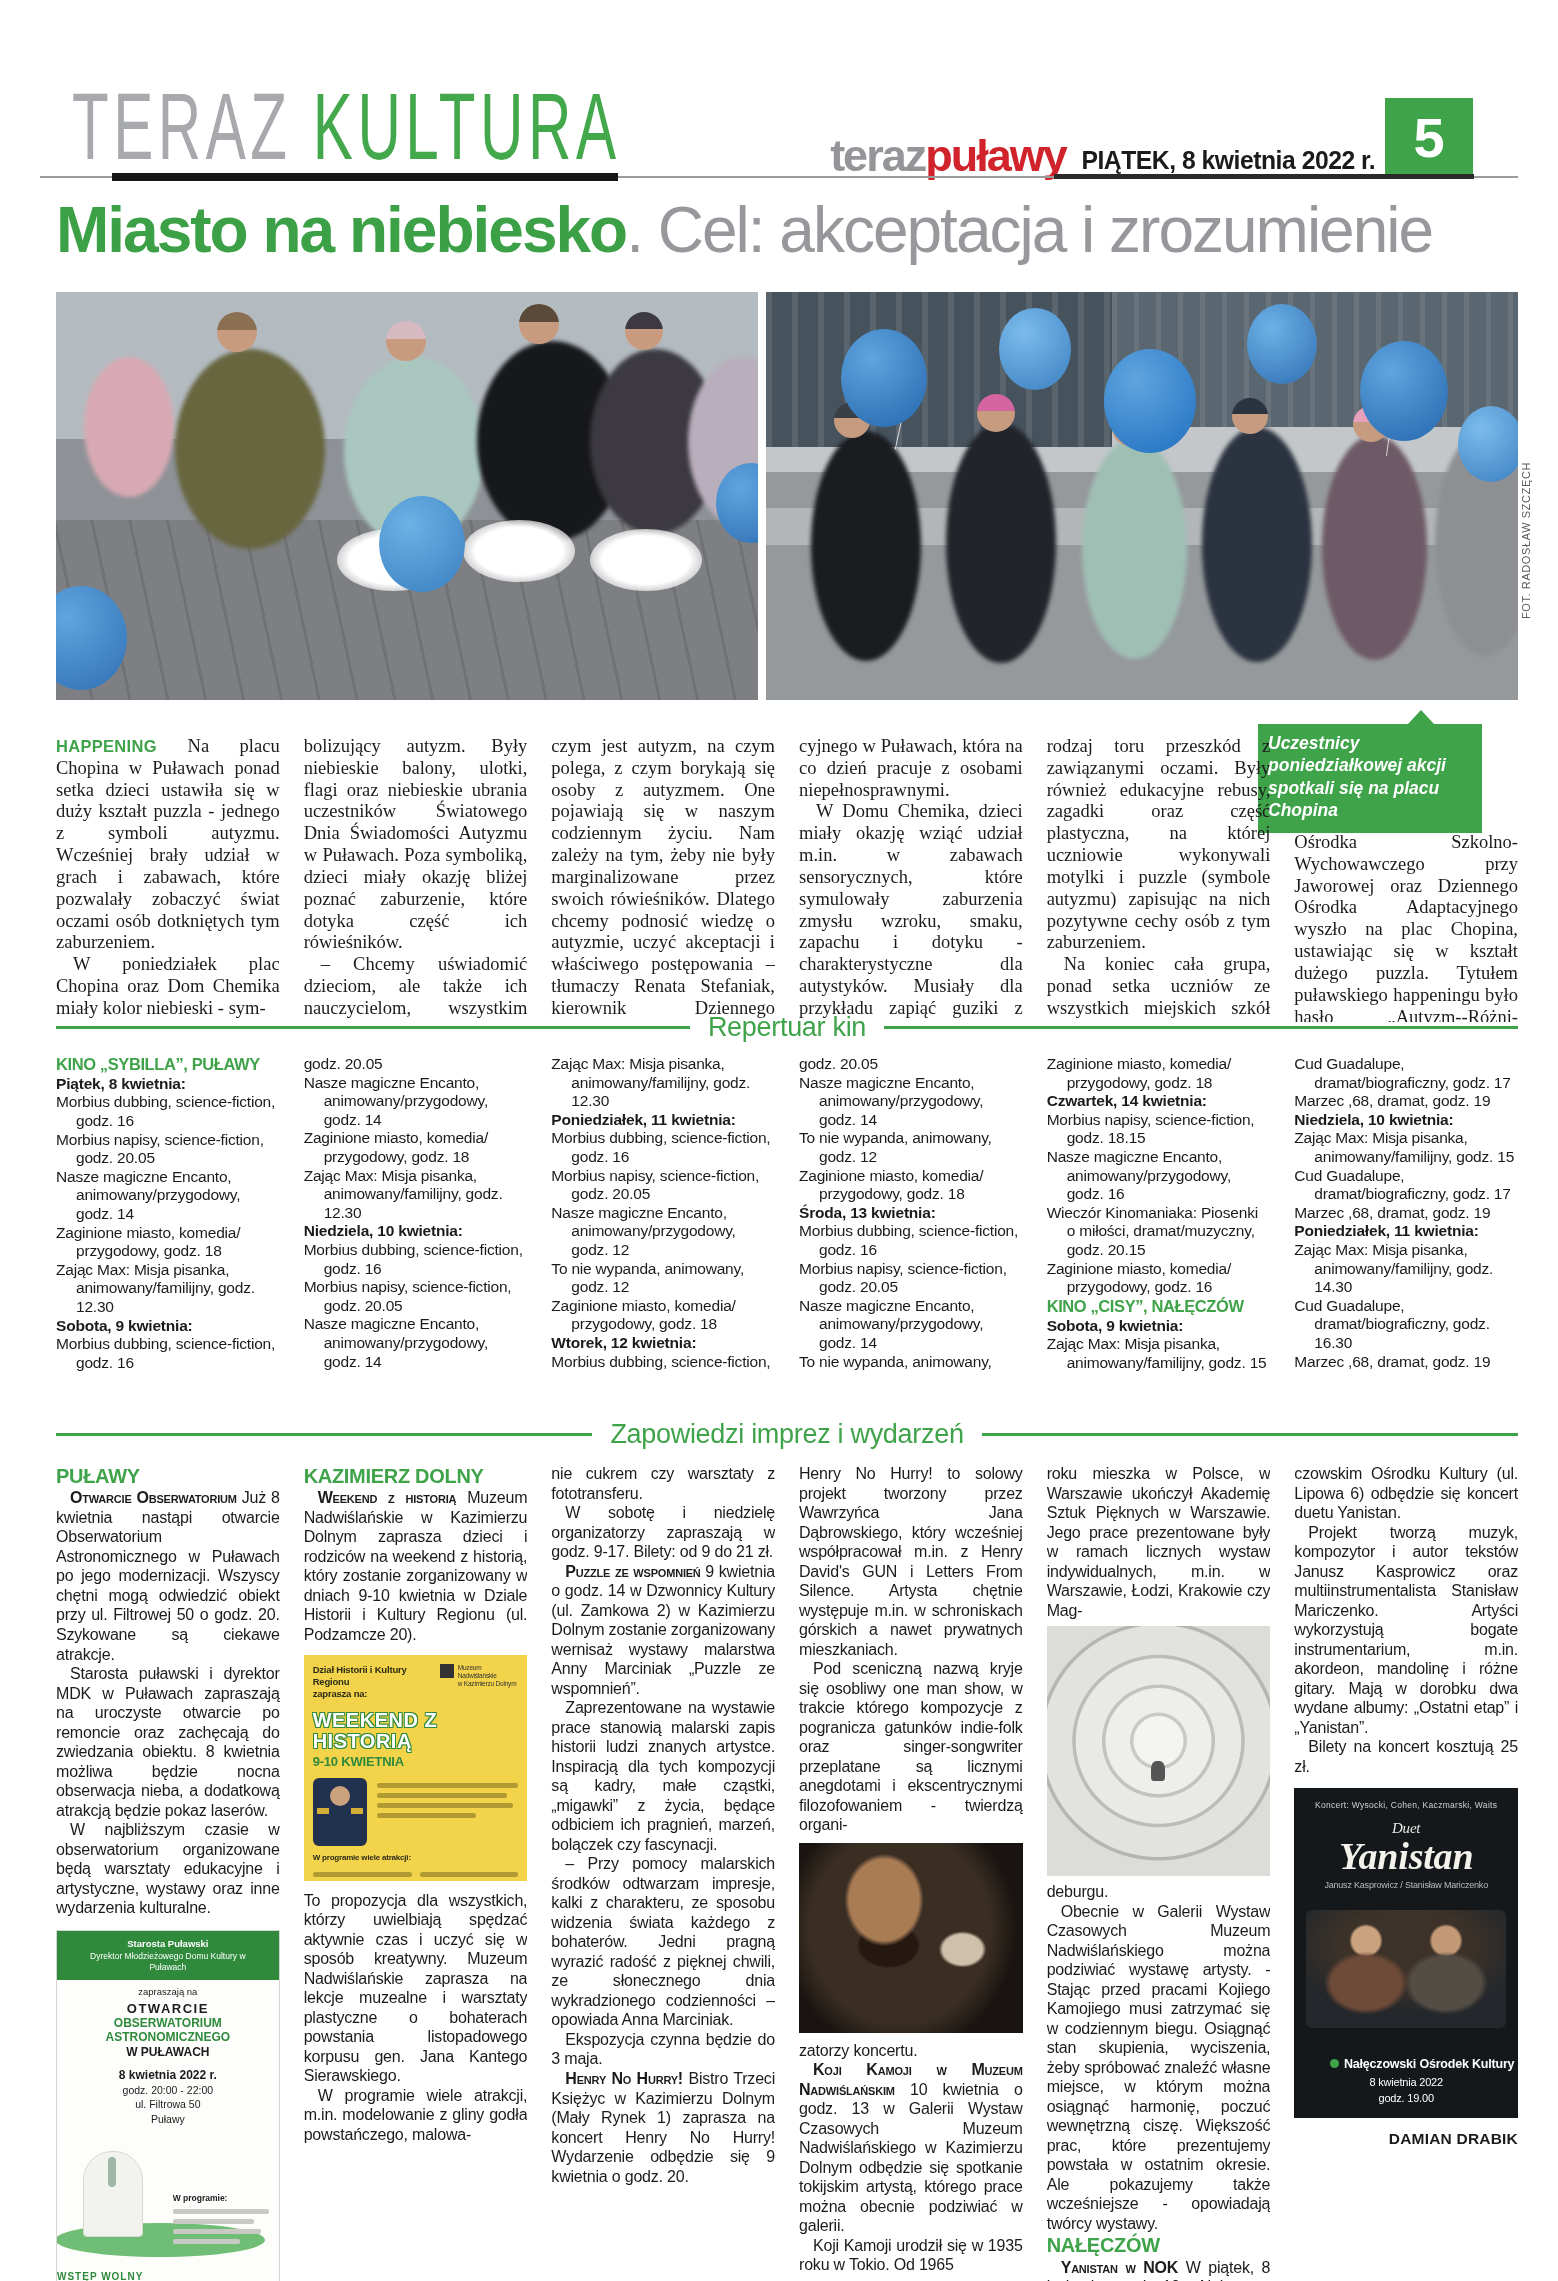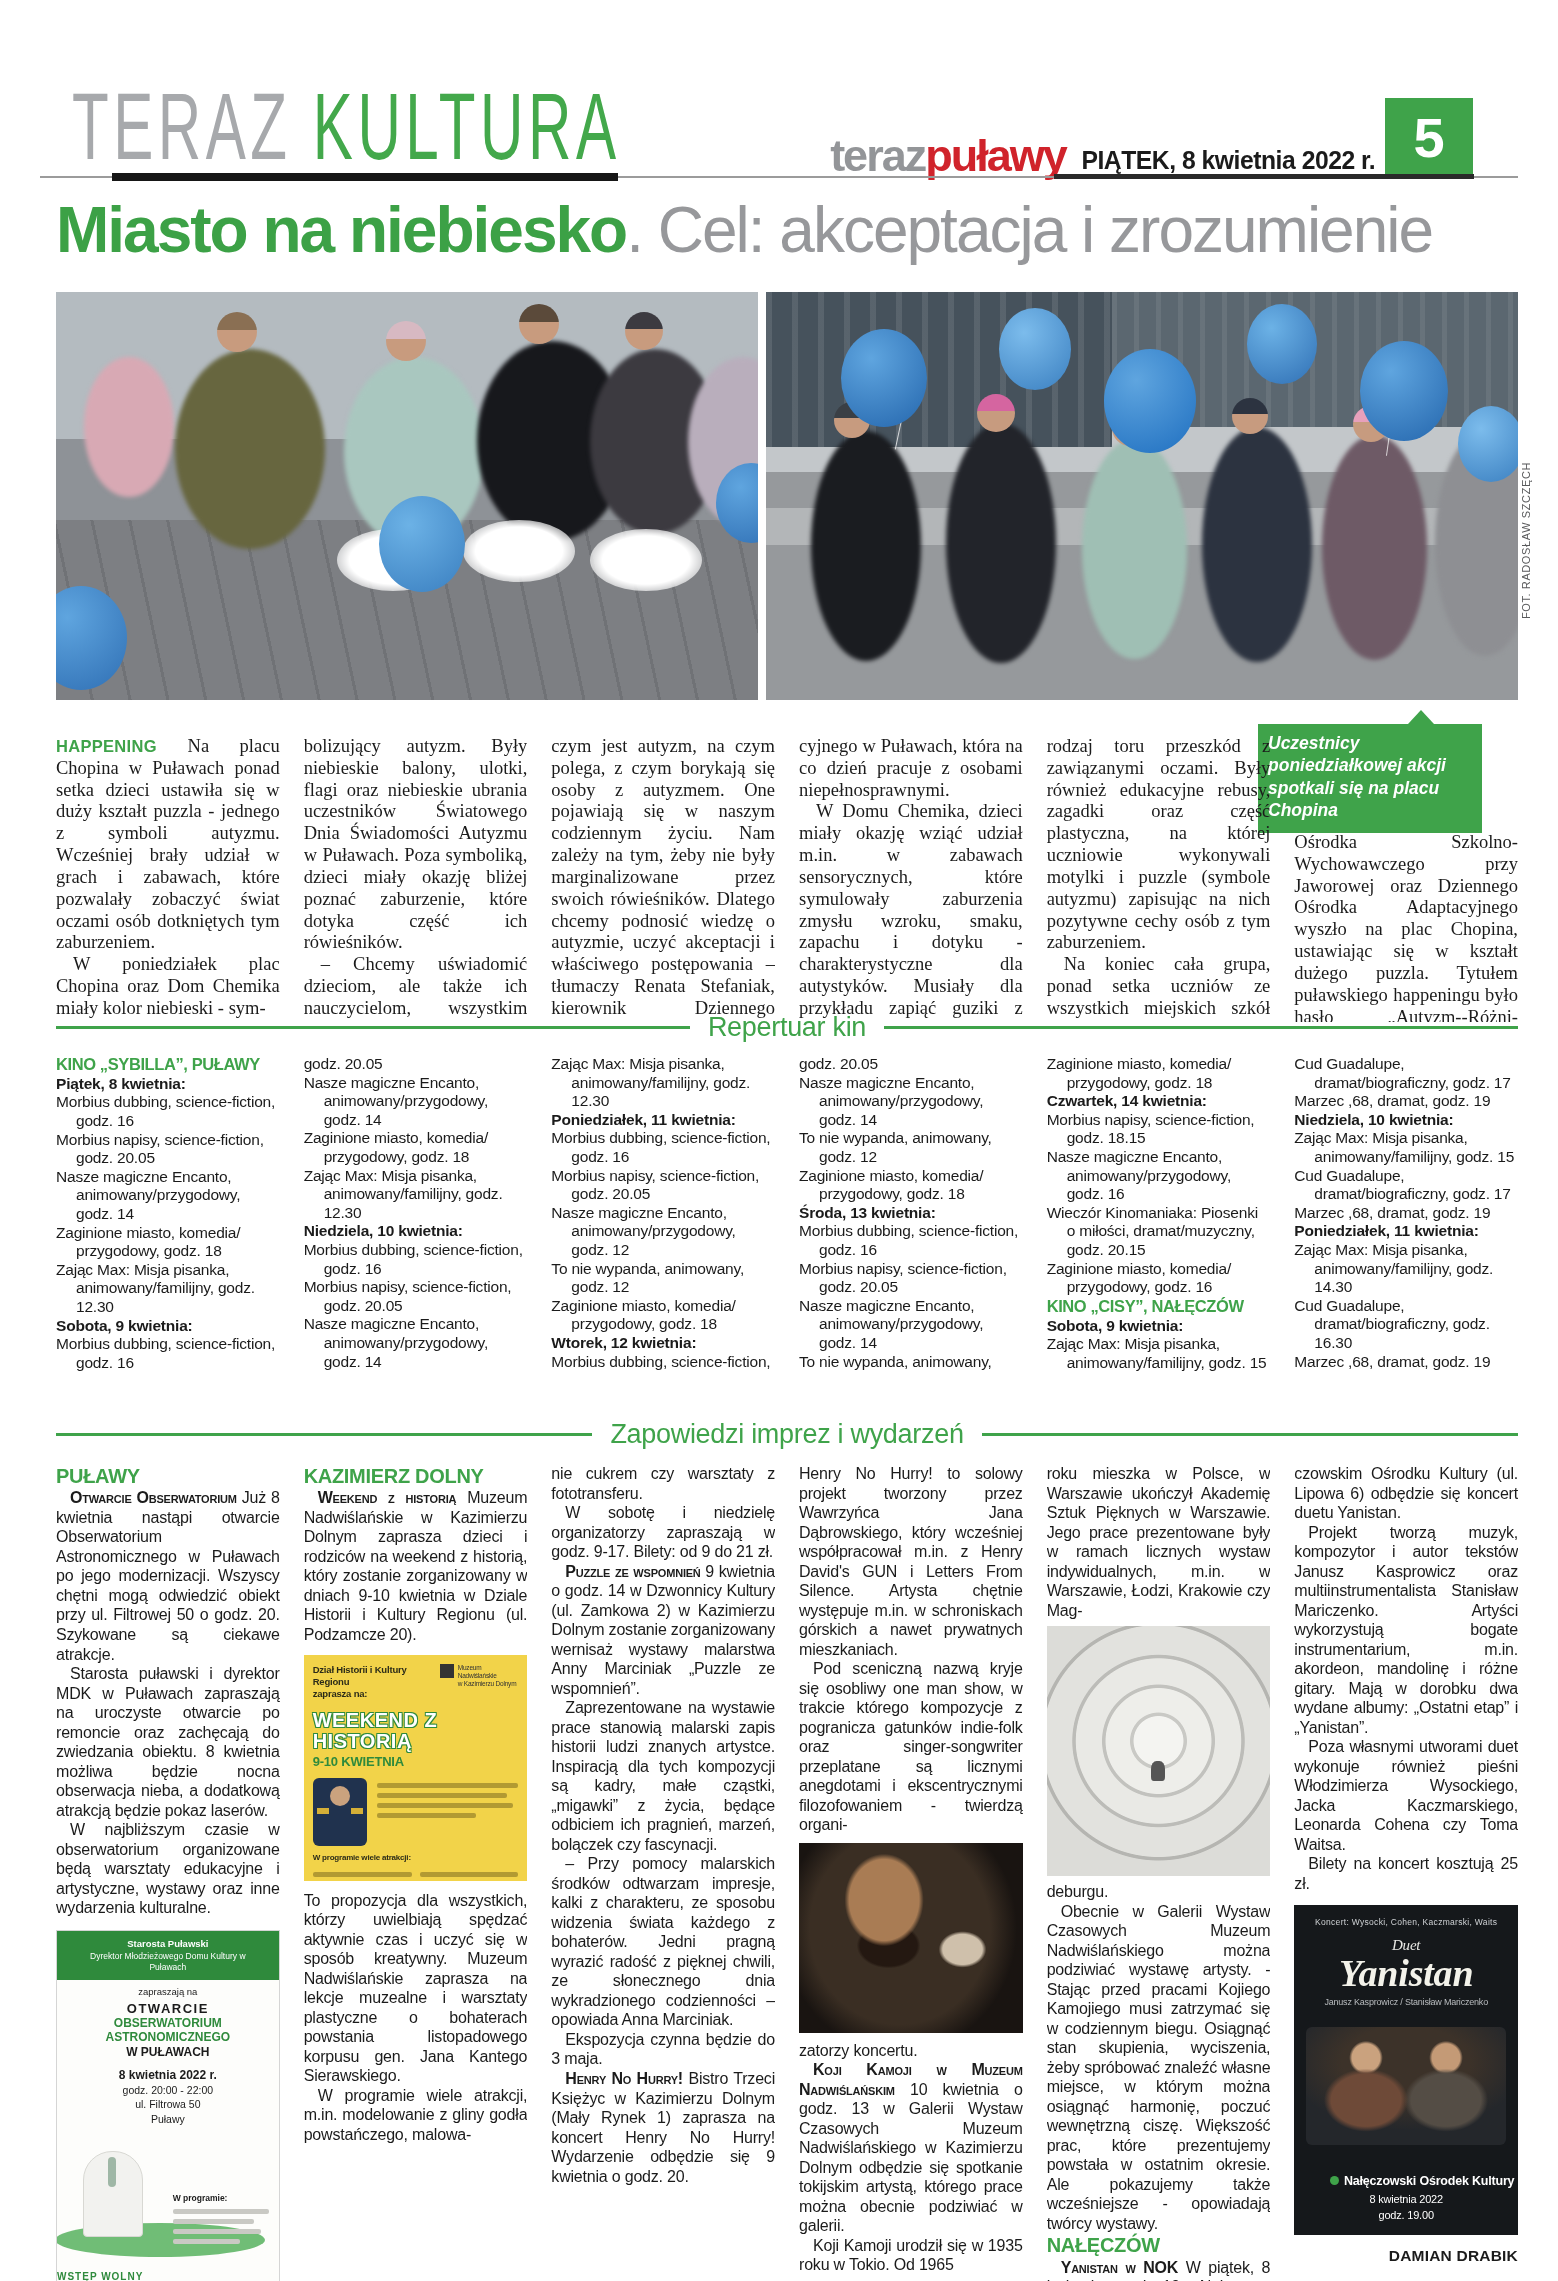--- a/index.html
+++ b/index.html
@@ -468,21 +468,20 @@
             <p class="it-para">Obecnie w Galerii Wystaw Czasowych Muzeum Nadwiślańskiego można podziwiać wystawę artysty. - Stając przed pracami Kojiego Kamojiego musi zatrzymać się w codziennym biegu. Osiągnąć stan skupienia, wyciszenia, żeby spróbować znaleźć własne miejsce, w którym można osiągnąć harmonię, poczuć wewnętrzną ciszę. Większość prac, które prezentujemy powstała w ostatnim okresie. Ale pokazujemy także wcześniejsze - opowiadają twórcy wystawy.</p>
             <h3 class="it-city">NAŁĘCZÓW</h3>
             <p class="it-lead"><span class="lead">Yanistan w NOK </span>W piątek, 8 kwietnia o godz. 19 w Nałę-</p>
           </div>
       </div>
 
       <div class="col">
         <div>
             <p class="it-first">czowskim Ośrodku Kultury (ul. Lipowa 6) odbędzie się koncert duetu Yanistan.</p>
             <p class="it-para">Projekt tworzą muzyk, kompozytor i autor tekstów Janusz Kasprowicz oraz multiinstrumentalista Stanisław Mariczenko. Artyści wykorzystują bogate instrumentarium, m.in. akordeon, mandolinę i różne gitary. Mają w dorobku dwa wydane albumy: „Ostatni etap” i „Yanistan”.</p>
-            <p class="it-para">Poza własnymi utworami duet wykonuje również pieśni Włodzimierza Wysockiego, Jacka Kaczmarskiego, Leonarda Cohena czy Toma Waitsa.</p>
             <p class="it-para">Bilety na koncert kosztują 25 zł.</p>
           </div>
         <div class="yan-poster">
           <div class="yan-top">Koncert: Wysocki, Cohen, Kaczmarski, Waits</div>
           <div class="yan-duet">Duet</div>
           <div class="yan-name">Yanistan</div>
           <div class="yan-artists">Janusz Kasprowicz / Stanisław Mariczenko</div>
           <div class="yan-scene"></div>
           <div class="yan-venue">Nałęczowski Ośrodek Kultury</div>
           <div class="yan-date">8 kwietnia 2022</div>

